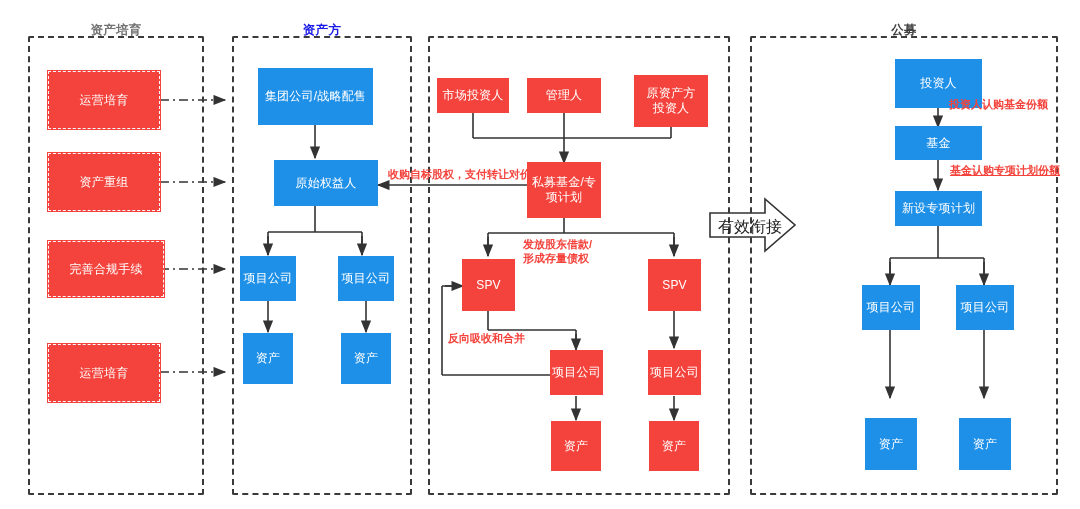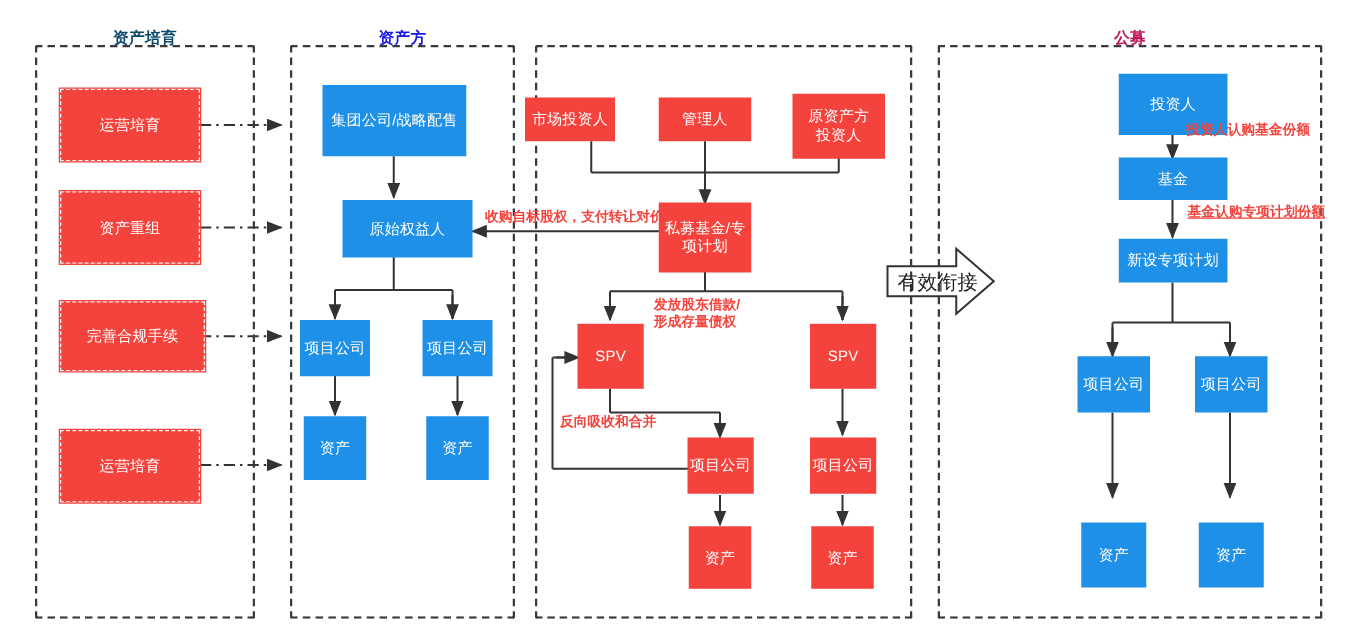--- a/index.html
+++ b/index.html
@@ -74,40 +74,40 @@
       <path d="M890,330 L890,398" marker-end="url(#ah)"></path>
       <path d="M984,330 L984,398" marker-end="url(#ah)"></path>
     </g>
 
     <g>
       <path d="M710,213 L765,213 L765,199 L795,225 L765,251 L765,237 L710,237 Z" fill="#ffffff" stroke="#333333" stroke-width="1.6"></path>
     </g>
   </svg>
 
   <div class="panel" style="left:28px;top:36px;width:176px;height:459px;"></div>
-  <div class="panel-title" style="left:28px;top:22px;width:176px;color:#0c4a6e;">资产培育</div>
+  <div class="panel-title" style="left:28px;top:22px;width:176px;color:#737373;">资产培育</div>
 
   <div class="node red dashed" style="left:48px;top:71px;width:112px;height:58px;">运营培育</div>
   <div class="node red dashed" style="left:48px;top:153px;width:112px;height:58px;">资产重组</div>
   <div class="node red dashed" style="left:48px;top:241px;width:116px;height:56px;">完善合规手续</div>
   <div class="node red dashed" style="left:48px;top:344px;width:112px;height:58px;">运营培育</div>
 
   <div class="panel" style="left:232px;top:36px;width:180px;height:459px;"></div>
   <div class="panel-title" style="left:232px;top:22px;width:180px;color:#1919e6;">资产方</div>
 
   <div class="node blue" style="left:258px;top:68px;width:115px;height:57px;">集团公司/战略配售</div>
   <div class="node blue" style="left:274px;top:160px;width:104px;height:46px;">原始权益人</div>
   <div class="node blue" style="left:240px;top:256px;width:56px;height:45px;">项目公司</div>
   <div class="node blue" style="left:338px;top:256px;width:56px;height:45px;">项目公司</div>
   <div class="node blue" style="left:243px;top:333px;width:50px;height:51px;">资产</div>
   <div class="node blue" style="left:341px;top:333px;width:50px;height:51px;">资产</div>
 
   <div class="panel" style="left:428px;top:36px;width:302px;height:459px;"></div>
 
-  <div class="node red" style="left:420px;top:78px;width:72px;height:35px;">市场投资人</div>
+  <div class="node red" style="left:437px;top:78px;width:72px;height:35px;">市场投资人</div>
   <div class="node red" style="left:527px;top:78px;width:74px;height:35px;">管理人</div>
   <div class="node red" style="left:634px;top:75px;width:74px;height:52px;">
     <span style="white-space:pre-line;">原资产方
 投资人</span>
   </div>
   <div class="node red" style="left:527px;top:162px;width:74px;height:56px;">
     <span style="white-space:pre-line;">私募基金/专
 项计划</span>
   </div>
   <div class="node red" style="left:462px;top:259px;width:53px;height:52px;">SPV</div>
@@ -116,21 +116,21 @@
   <div class="node red" style="left:648px;top:350px;width:53px;height:45px;">项目公司</div>
   <div class="node red" style="left:551px;top:421px;width:50px;height:50px;">资产</div>
   <div class="node red" style="left:649px;top:421px;width:50px;height:50px;">资产</div>
 
   <div class="lbl red" style="left:388px;top:167px;">收购自标股权，支付转让对价</div>
   <div class="lbl red" style="left:523px;top:238px;white-space:pre-line;text-align:left;line-height:1.25;">发放股东借款/
 形成存量债权</div>
   <div class="lbl red" style="left:448px;top:331px;">反向吸收和合并</div>
 
   <div class="panel" style="left:750px;top:36px;width:308px;height:459px;"></div>
-  <div class="panel-title" style="left:750px;top:22px;width:308px;color:#be185d;">公募</div>
+  <div class="panel-title" style="left:750px;top:22px;width:308px;color:#404040;">公募</div>
 
   <div class="node blue" style="left:895px;top:59px;width:87px;height:49px;">投资人</div>
   <div class="node blue" style="left:895px;top:126px;width:87px;height:34px;">基金</div>
   <div class="node blue" style="left:895px;top:191px;width:87px;height:35px;">新设专项计划</div>
   <div class="node blue" style="left:862px;top:285px;width:58px;height:45px;">项目公司</div>
   <div class="node blue" style="left:956px;top:285px;width:58px;height:45px;">项目公司</div>
   <div class="node blue" style="left:865px;top:418px;width:52px;height:52px;">资产</div>
   <div class="node blue" style="left:959px;top:418px;width:52px;height:52px;">资产</div>
 
   <div class="lbl red" style="left:949px;top:97px;">投资人认购基金份额</div>

